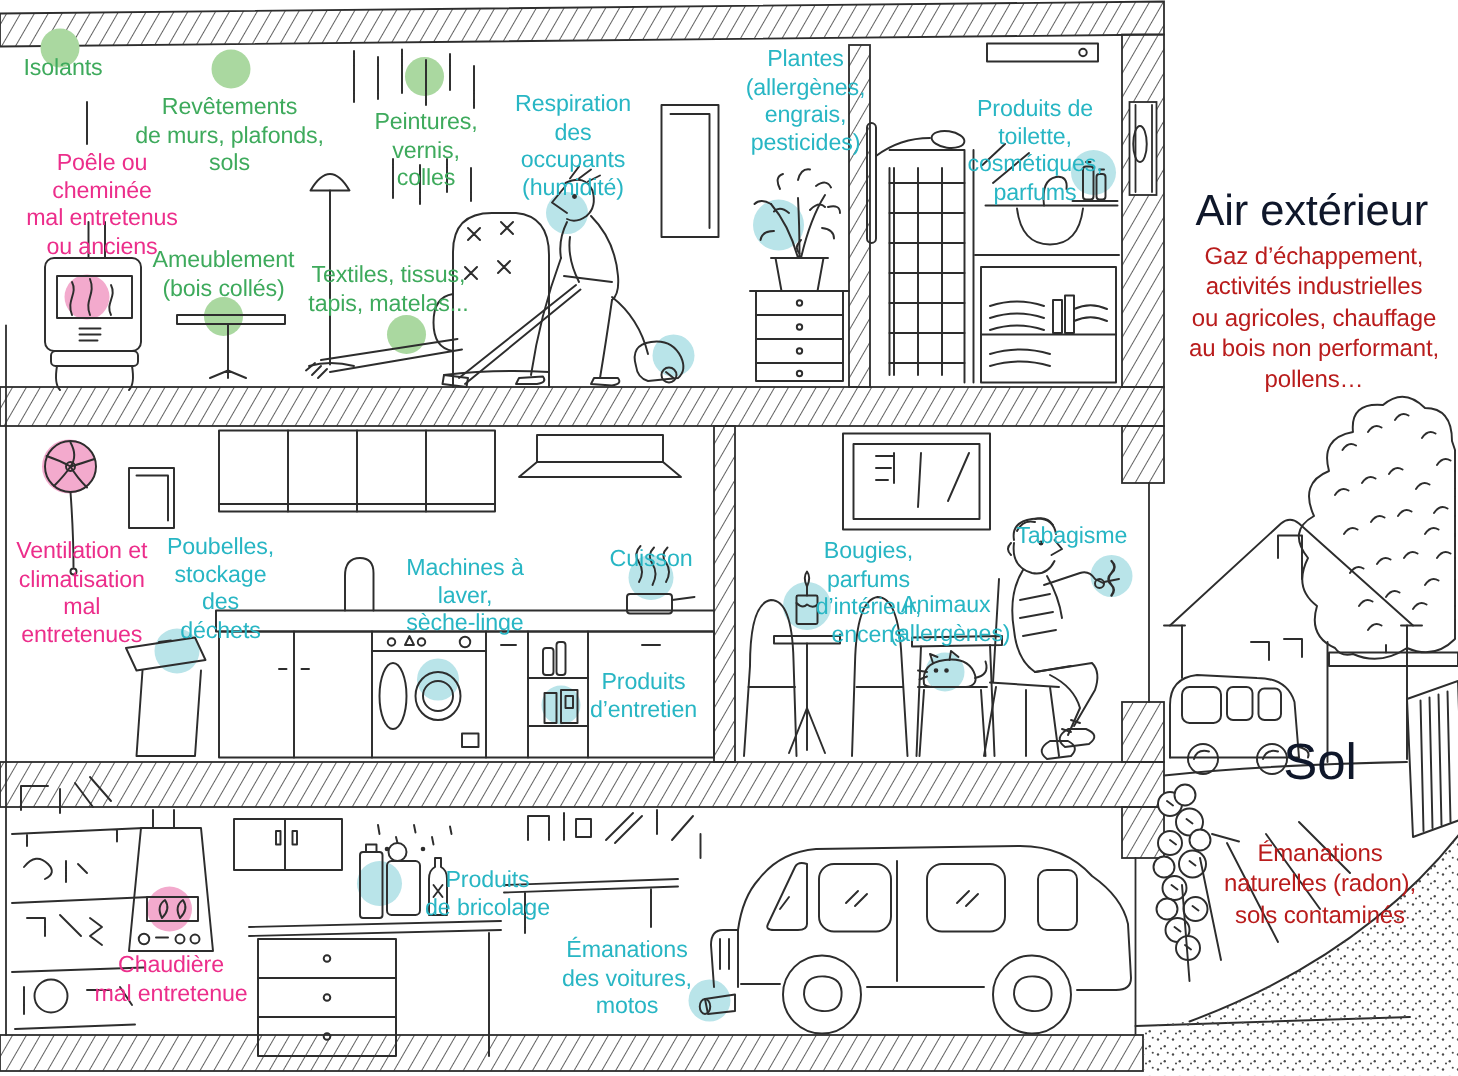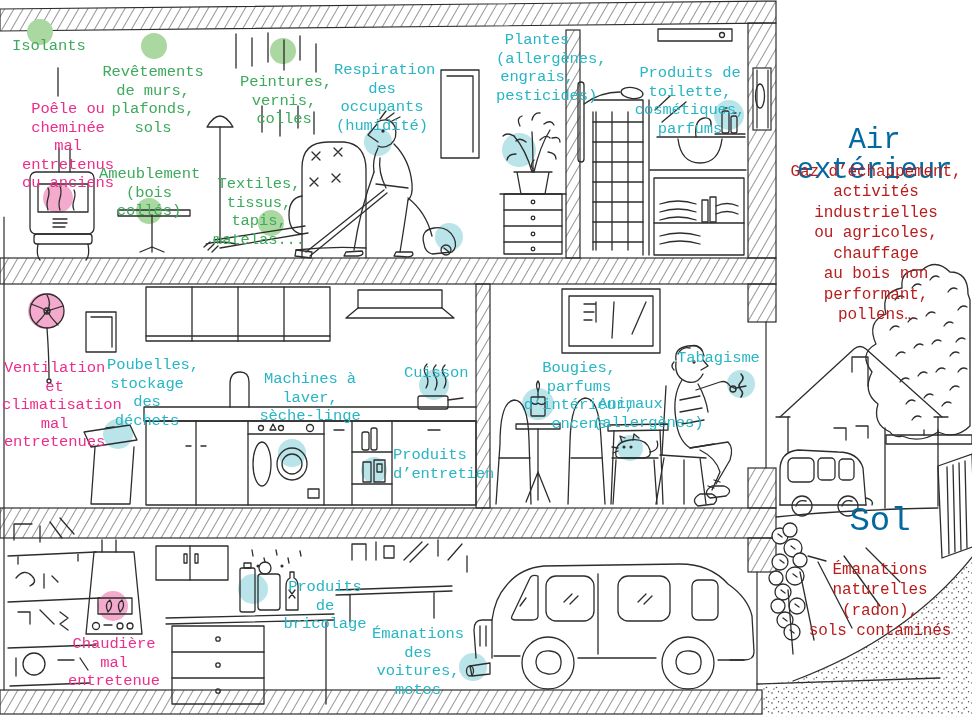--- a/index.html
+++ b/index.html
@@ -1,24 +1,24 @@
 <!DOCTYPE html>
 <html><head>
 <meta charset="utf-8">
 <style>
   html,body{margin:0;padding:0;background:#fff;}
   #stage{position:relative;width:972px;height:717px;background:#ffffff;overflow:hidden;
-         font-family:Liberation Mono, monospace;}
+         font-family:Liberation Sans, sans-serif;}
   #art{position:absolute;left:0;top:0;width:972px;height:717px;}
   .lbl{position:absolute;white-space:pre-line;text-align:center;font-size:15.5px;line-height:1.2;
        letter-spacing:-0.1px;pointer-events:none;}
   .green{color:#3eaa5c;}
   .teal{color:#28b6c4;}
   .pink{color:#ec2e8b;}
-  .gray-title{color:#0369a1;font-size:29px;line-height:1.05;}
+  .gray-title{color:#0f172a;font-size:29px;line-height:1.05;}
   .gray-text{color:#b91c1c;font-size:16px;line-height:1.28;}
   .sol-title{font-size:34px;}
 </style>
 </head>
 <body>
 
 <div id="stage">
 
 <svg id="art" viewBox="0 0 972 717" xmlns="http://www.w3.org/2000/svg">
   <defs>
@@ -479,18 +479,18 @@
 <div class="lbl teal" style="left:372px;top:625px;width:92px;">Émanations
 des voitures,
 motos</div>
 
 <div class="lbl gray-title" style="left:792px;top:126px;width:165px;">Air extérieur</div>
 <div class="lbl gray-text" style="left:790px;top:162px;width:172px;">Gaz d’échappement,
 activités industrielles
 ou agricoles, chauffage
 au bois non performant,
 pollens…</div>
-<div class="lbl gray-title sol-title" style="left:830px;top:504px;width:100px;text-align:center;">Sol</div>
+<div class="lbl gray-title sol-title" style="left:830px;top:491px;width:100px;text-align:center;">Sol</div>
 <div class="lbl gray-text" style="left:798px;top:560px;width:164px;">Émanations
 naturelles (radon),
 sols contaminés</div>
 
 </div>
 
 </body></html>

